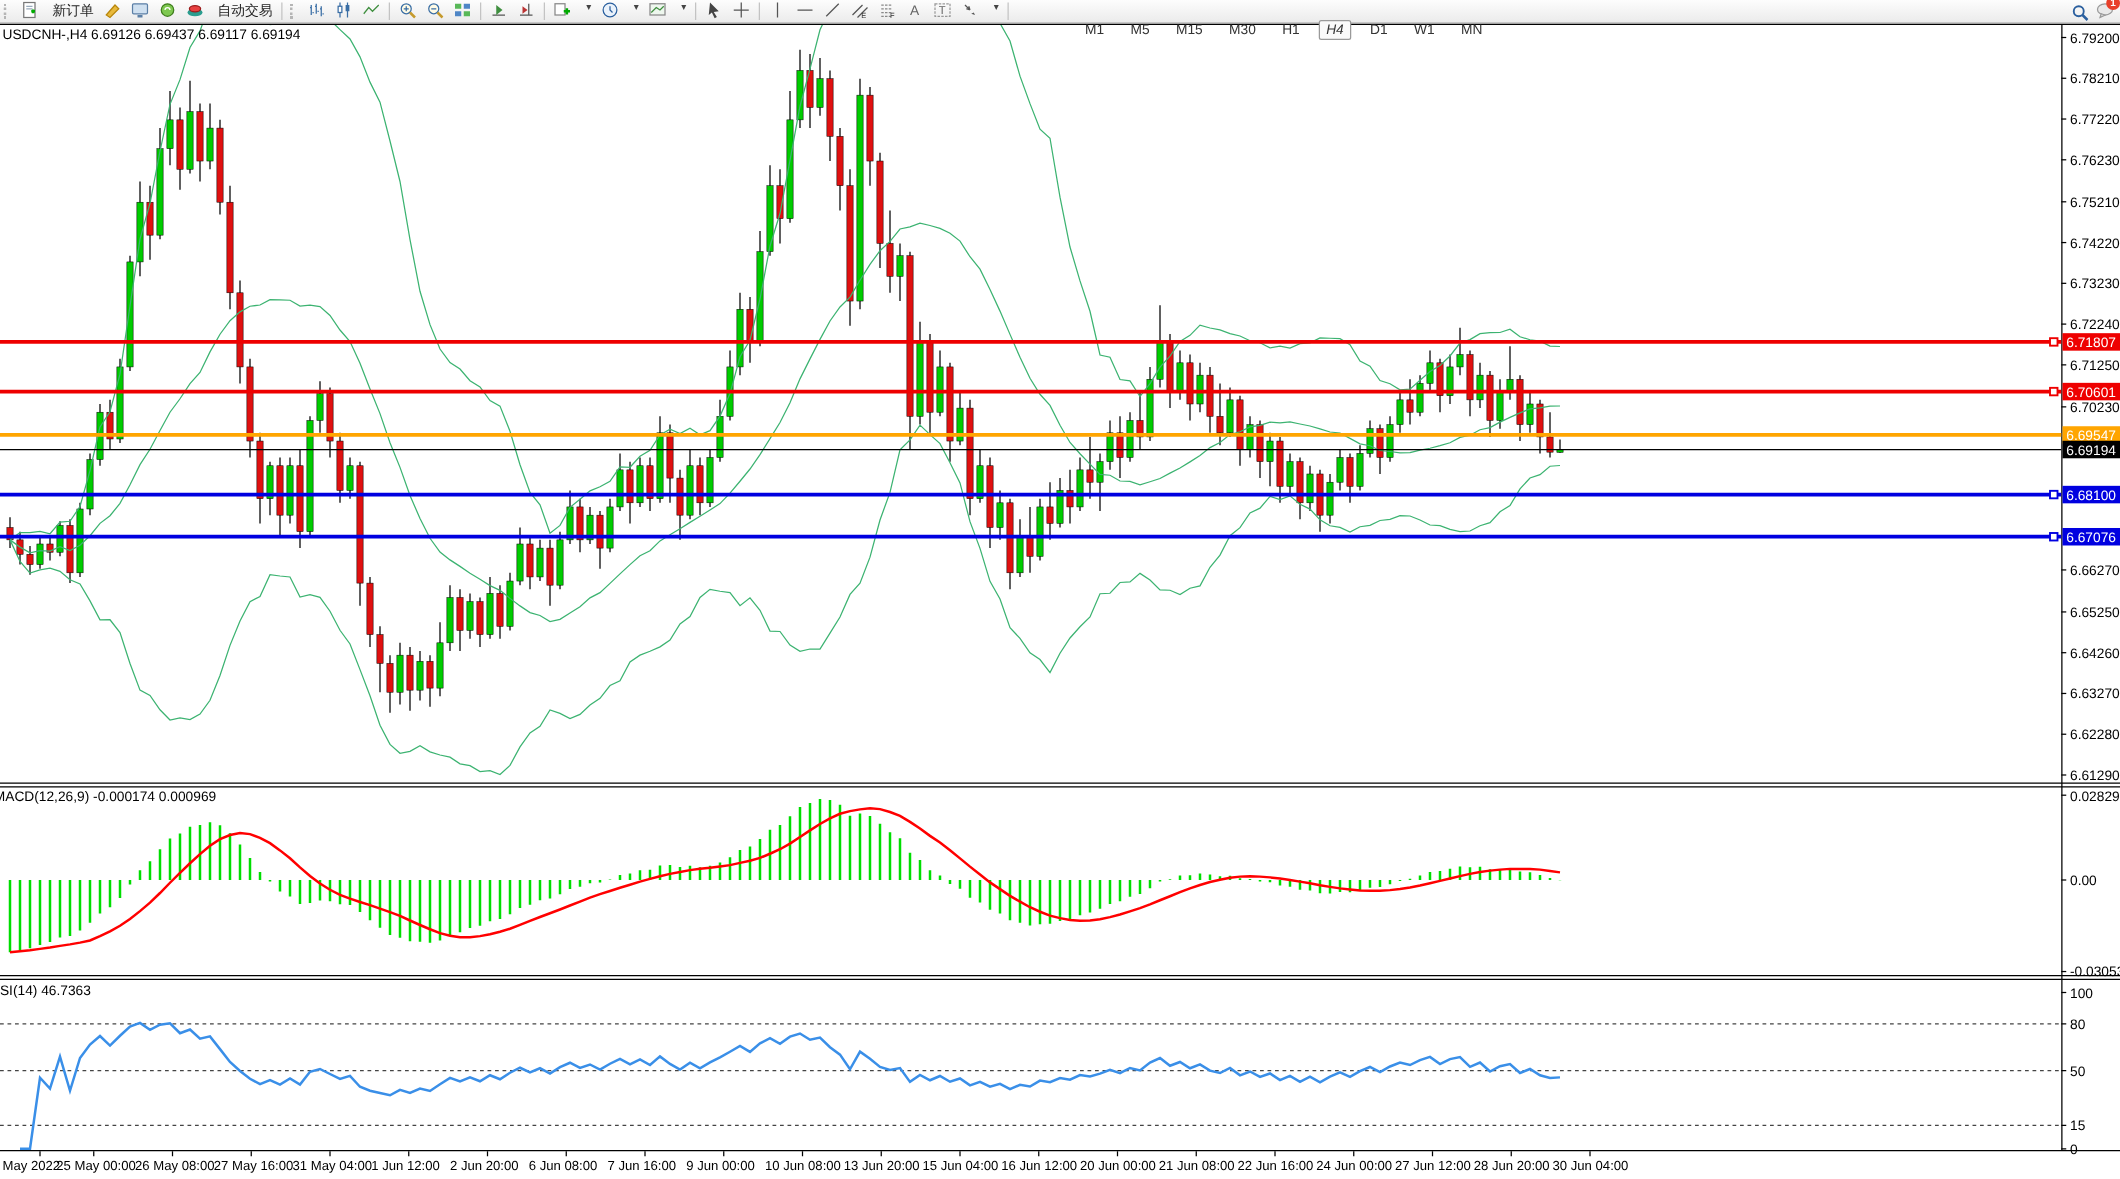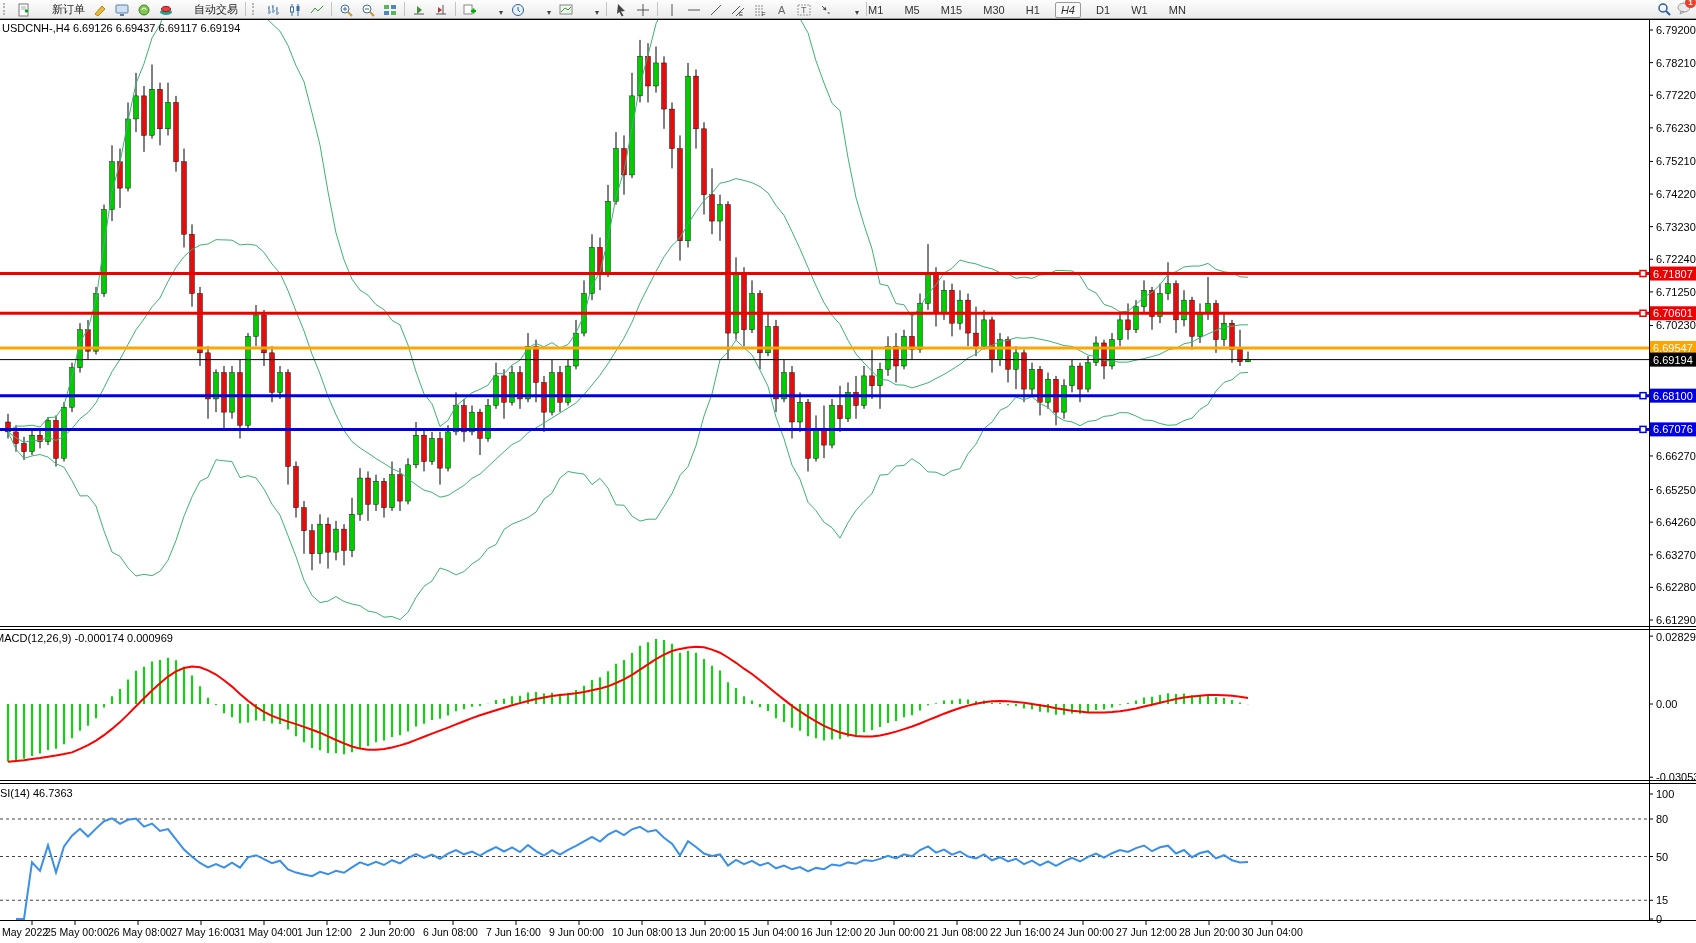--- a/index.html
+++ b/index.html
@@ -5,25 +5,25 @@
   html,body{margin:0;padding:0;width:1696px;height:943px;overflow:hidden;background:#fff;
     font-family:"Liberation Sans",sans-serif;}
   #stage{position:relative;width:1696px;height:943px;}
   #chart-svg{position:absolute;left:0;top:0;}
   
   #toolbar{position:absolute;left:0;top:0;width:1696px;height:18px;z-index:5;
     background:linear-gradient(#fdfdfd,#ebebeb);border-bottom:1px solid #9a9a9a;
     display:flex;align-items:center;font-size:11px;color:#222;}
   .grip{width:5px;height:12px;margin:0 3px;border-left:2px dotted #b5b5b5;}
   .sep{width:1px;height:14px;background:#c3c3c3;margin:0 3px;}
-  .tbtn{display:flex;align-items:flex-end;gap:21px;height:16px;padding:0 3px;border:1px solid transparent;
+  .tbtn{display:flex;align-items:flex-start;gap:11px;height:16px;padding:0 3px;border:1px solid transparent;
     border-radius:2px;cursor:default;white-space:nowrap;}
   .tbtn svg{display:block;}
   .caret{font-size:8px;color:#444;margin-left:1px;}
-  .tf-group{display:flex;align-items:center;position:absolute;left:862px;top:2px;width:330px;
+  .tf-group{display:flex;align-items:center;position:absolute;left:862px;top:16px;width:330px;
     justify-content:space-between;}
   .tf{padding:1px 5px;border:1px solid transparent;color:#333;}
   .tf.active{background:#fafafa;border:1px solid #9a9a9a;border-radius:2px;font-style:italic;}
   .right-cluster{position:absolute;right:4px;top:1px;display:flex;align-items:center;gap:6px;}
   .badge{position:absolute;right:-4px;top:-4px;width:11px;height:11px;border-radius:50%;
     background:#e8402a;color:#fff;font-size:8px;line-height:11px;text-align:center;font-weight:bold;}
   
   .ovl{position:absolute;font-size:11px;color:#000;z-index:3;white-space:nowrap;}
 </style>
 </head>

